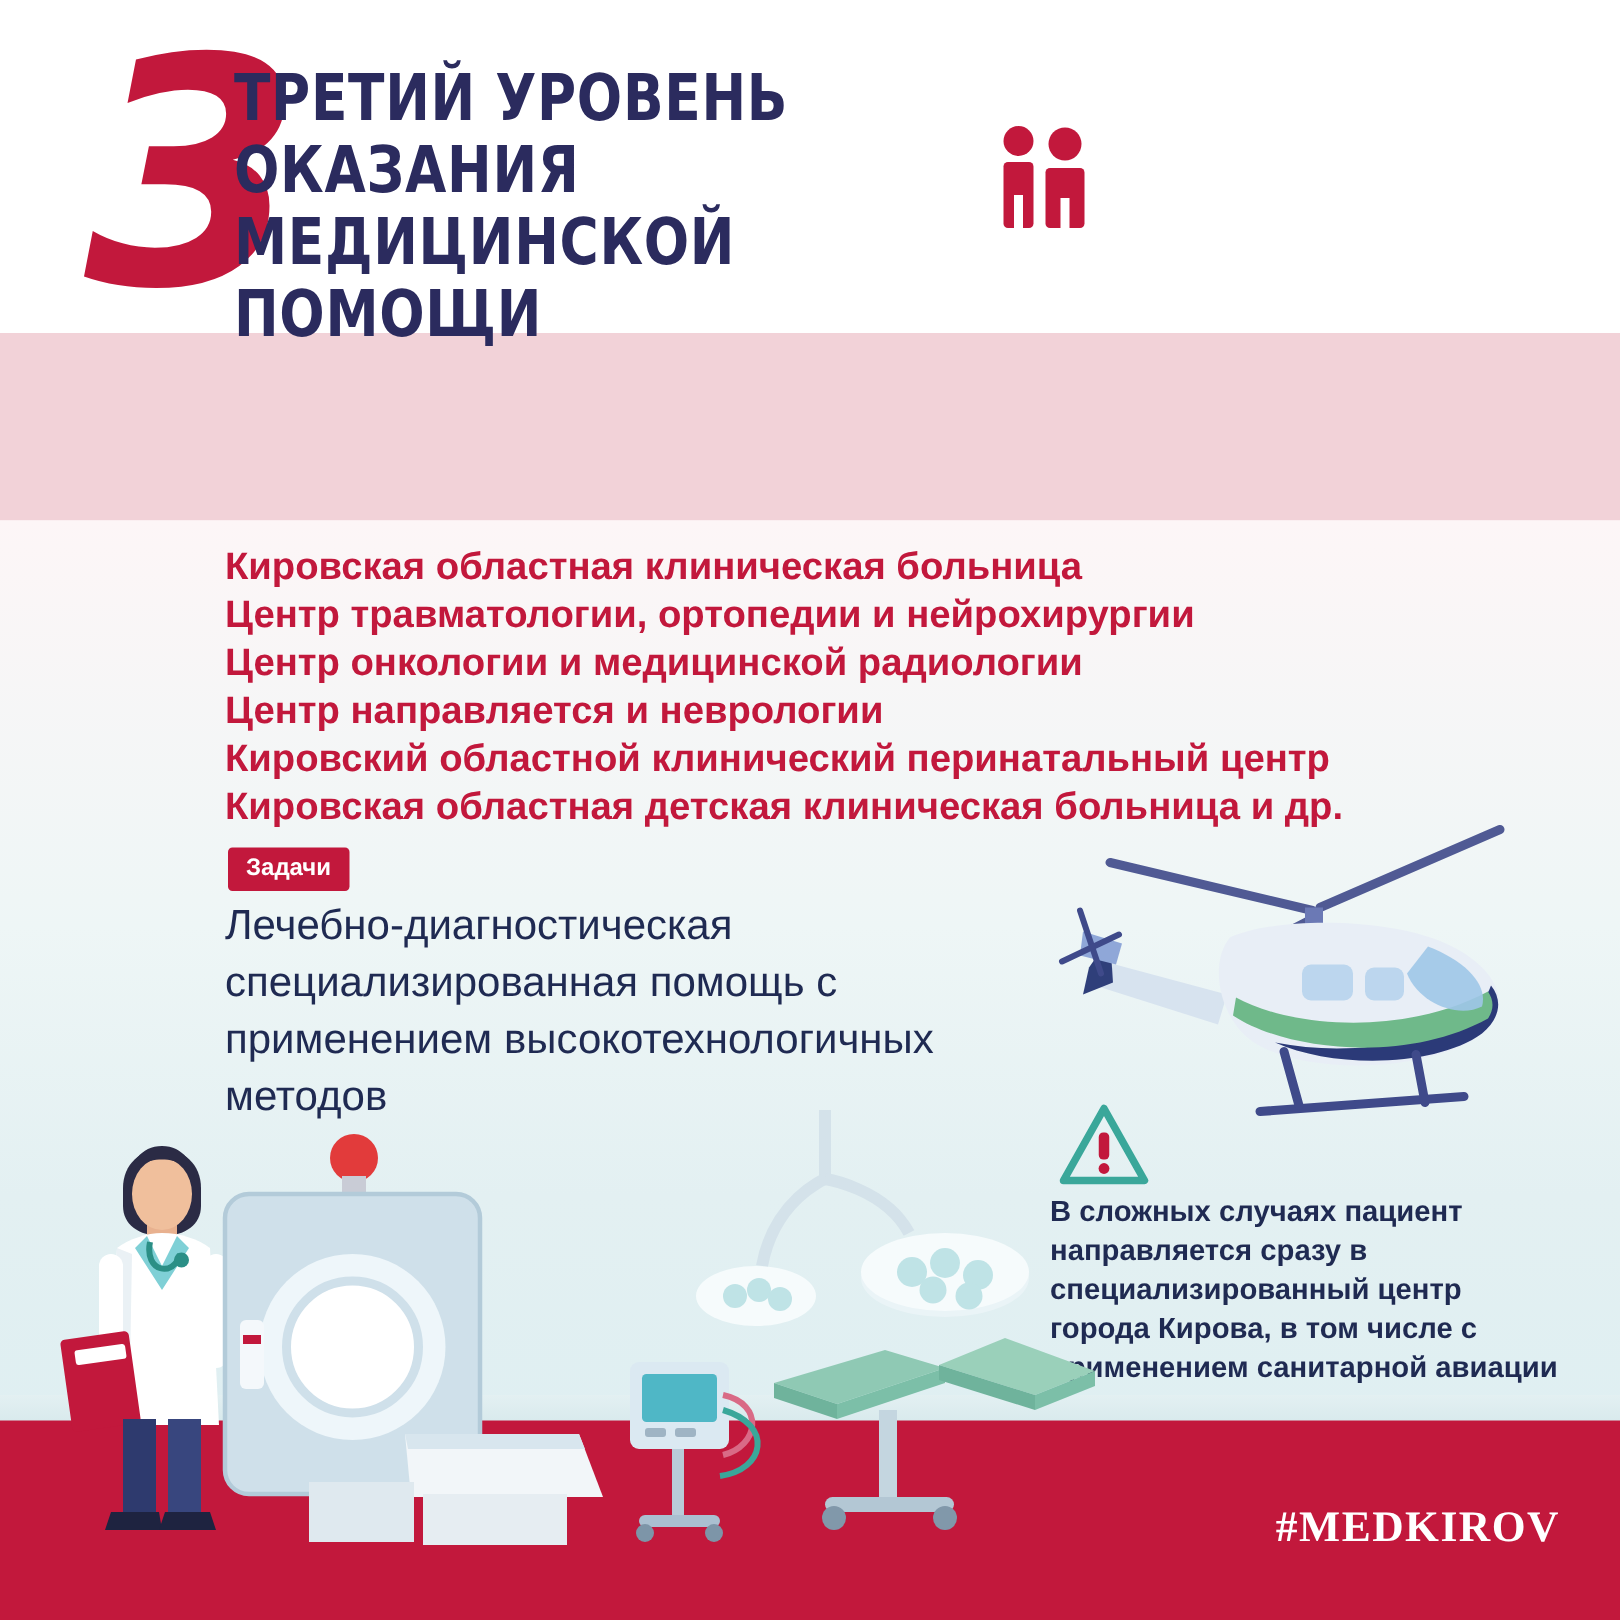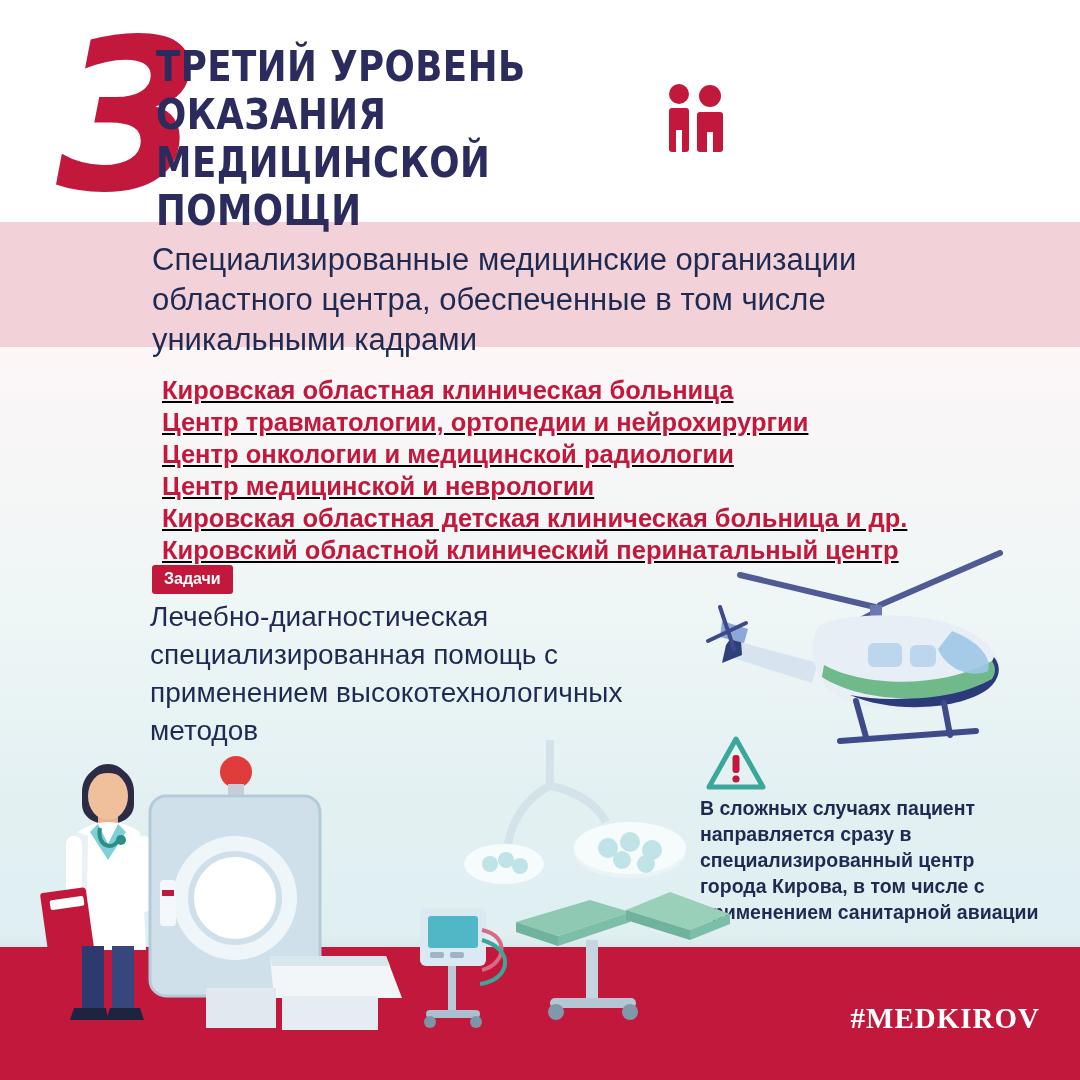--- a/index.html
+++ b/index.html
@@ -92,21 +92,21 @@
     width: 880px;
   }
   .org-list li {
     list-style: none;
     font-size: 25.5px;
     line-height: 32px;
     font-weight: 700;
     color: #c2183c;
     white-space: nowrap;
   }
-  .org-list ul { margin: 12px; padding: 0; text-decoration: underline; }
+  .org-list ul { margin: 0; padding: 0; }
 
   
   .tasks-badge {
     position: absolute;
     left: 152px; top: 565px;
     background: #c2183c;
     color: #ffffff;
     font-size: 16px;
     font-weight: 700;
     padding: 5px 12px 6px 12px;
@@ -173,30 +173,29 @@
         <circle cx="16" cy="12" r="10"></circle>
         <rect x="6" y="26" width="20" height="44" rx="3"></rect>
         <rect x="13" y="48" width="6" height="22" fill="#ffffff"></rect>
         <circle cx="47" cy="14" r="11"></circle>
         <rect x="34" y="30" width="26" height="40" rx="3"></rect>
         <rect x="44" y="50" width="6" height="20" fill="#ffffff"></rect>
       </g>
     </svg>
   </div>
 
-  <div class="band-text">Специализированные медицинские организации областного центра, обеспеченные в том числе уникальными кадрами</div>
 
   <div class="org-list">
     <ul>
       <li>Кировская областная клиническая больница</li>
       <li>Центр травматологии, ортопедии и нейрохирургии</li>
       <li>Центр онкологии и медицинской радиологии</li>
-      <li>Центр медицинской и неврологии</li>
+      <li>Центр направляется и неврологии</li>
+      <li>Кировский областной клинический перинатальный центр</li>
       <li>Кировская областная детская клиническая больница и др.</li>
-      <li>Кировский областной клинический перинатальный центр</li>
     </ul>
   </div>
 
   <div class="tasks-badge">Задачи</div>
   <div class="tasks-text">Лечебно-диагностическая специализированная помощь с применением высокотехнологичных методов</div>
 
   <div class="illus illus-helicopter">
     <svg viewBox="0 0 360 230" width="360" height="230">
 
       <g stroke="#3f4a8a" stroke-width="6" stroke-linecap="round" fill="none" opacity="0.9">

